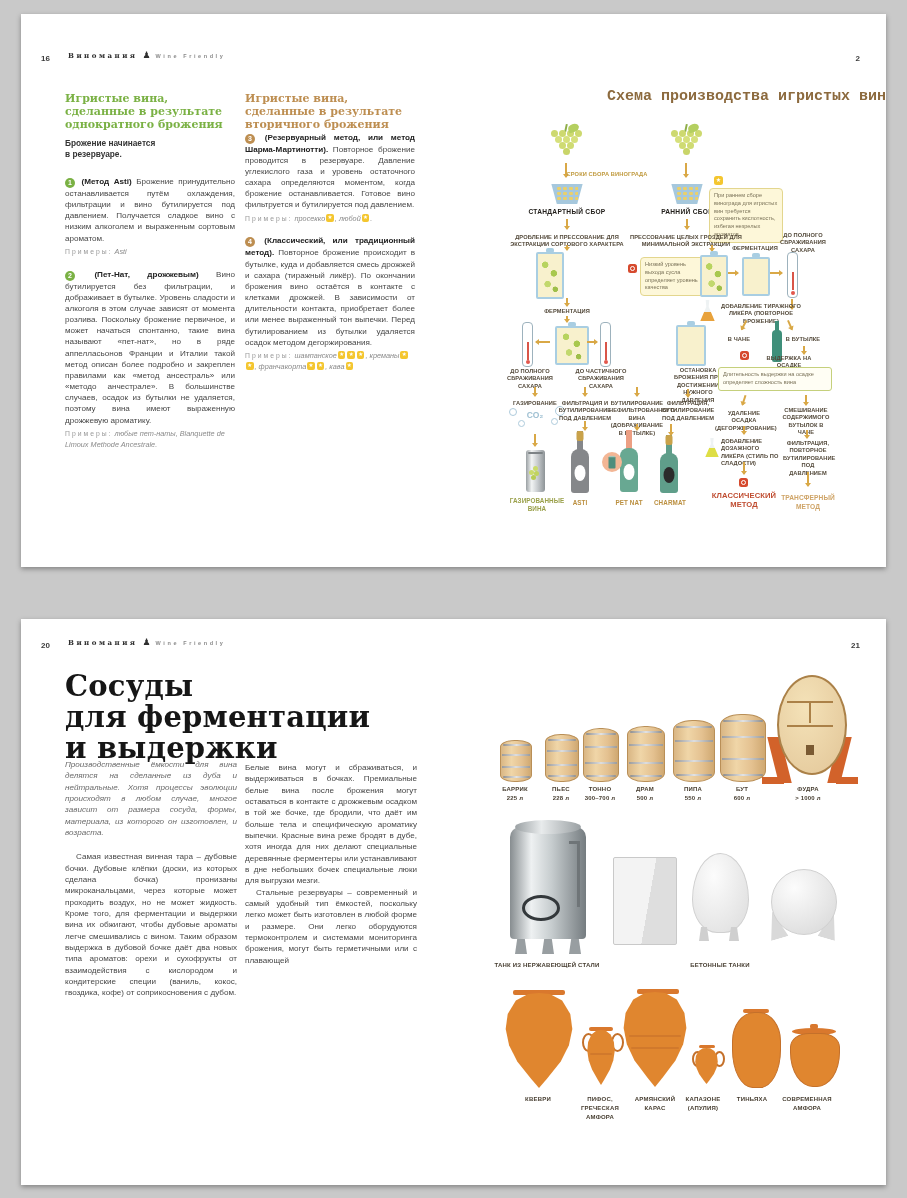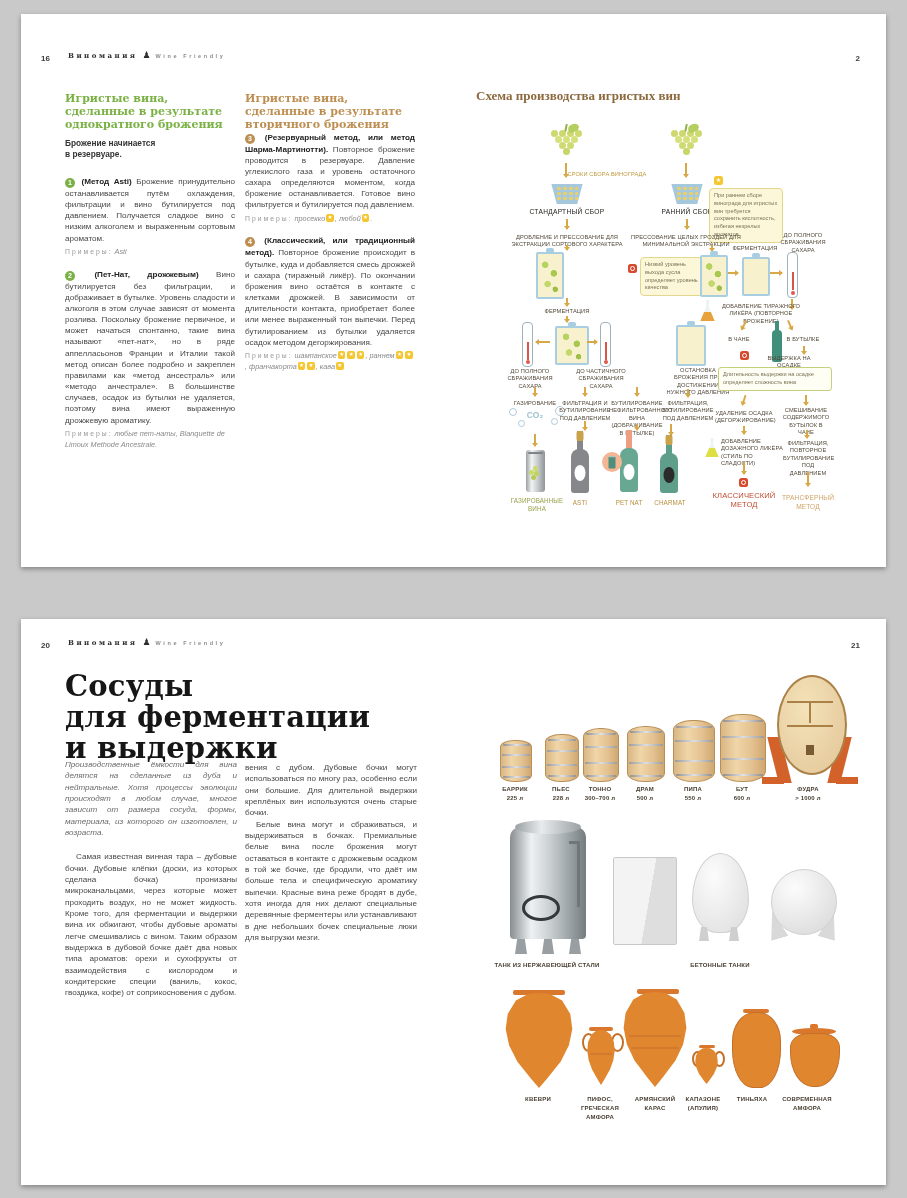--- a/index.html
+++ b/index.html
@@ -31,23 +31,23 @@
   .it-title{font-weight:bold;color:#222;}
   .ex{font-size:7.3px;color:#8a8a8a;margin-top:3px;text-align:left;line-height:1.5;}
   .ex-label{letter-spacing:2px;font-size:6.8px;color:#999;}
   .ex i{font-style:italic;color:#8a8a8a;}
   .st{display:inline-block;width:7.5px;height:7.5px;background:#f4c62f;border-radius:2px;
       position:relative;margin:0 1px;vertical-align:-1px;}
   .st::after{content:"★";position:absolute;left:0;right:0;top:0;text-align:center;font-size:5.5px;
       color:#fff;line-height:7.5px;}
 
   
-  .d-title{position:absolute;font-family:Liberation Serif, serif;font-weight:bold;font-size:13px;
-           color:#8c6a3e;text-align:left;}
-  .dl{position:absolute;font-size:5.7px;line-height:1.3;font-weight:normal;color:#53493a;
+  .d-title{position:absolute;font-family:Liberation Mono, monospace;font-weight:bold;font-size:15px;
+           color:#8c6a3e;text-align:right;}
+  .dl{position:absolute;font-size:5.7px;line-height:1.3;font-weight:bold;color:#53493a;
       text-align:center;letter-spacing:.1px;}
   .dl.g{color:#c09a3e;}
   .dl.k{color:#23201c;font-size:6.6px;letter-spacing:.3px;}
   .dl.red{color:#bf4b2f;font-size:7.6px;line-height:1.25;}
   .dl.tan{color:#cfa467;font-size:6.6px;}
   .dl.prod{color:#bb8f3f;font-size:6.3px;}
   .dl.olive{color:#9aa04a;font-size:6.3px;}
   .noteb{position:absolute;background:#fdf7d9;border:1px solid #e3d68e;border-radius:4px;
          padding:3px 4px;font-size:5.6px;line-height:1.4;color:#7a7258;text-align:left;}
   .noteg{position:absolute;background:#fffef4;border:1px solid #c5d07c;border-radius:3px;
@@ -212,21 +212,21 @@
           <span class="ex-label">Примеры:</span>
           <i>просекко</i><span class="st"></span><i>, </i><i>любой</i><span class="st"></span><i>.</i>
         </div>
       </div>
       <div class="item">
         <span class="badge t">4</span>
         <span class="it-title">(Классический, или традиционный метод).</span>
         <span>Повторное брожение происходит в бутылке, куда и добавляется смесь дрожжей и сахара (тиражный ликёр). По окончании брожения вино остаётся в контакте с клетками дрожжей. В зависимости от длительности контакта, приобретает более или менее выраженный тон выпечки. Перед бутилированием из бутылки удаляется осадок методом дегоржирования.</span>
         <div class="ex">
           <span class="ex-label">Примеры:</span>
-          <i>шампанское</i><span class="st"></span><span class="st"></span><span class="st"></span><i>, </i><i>раннем</i><span class="st"></span><span class="st"></span><i>, </i><i>франчакорта</i><span class="st"></span><span class="st"></span><i>, </i><i>кава</i><span class="st"></span>
+          <i>шампанское</i><span class="st"></span><span class="st"></span><span class="st"></span><i>, </i><i>креманы</i><span class="st"></span><span class="st"></span><i>, </i><i>франчакорта</i><span class="st"></span><span class="st"></span><i>, </i><i>кава</i><span class="st"></span>
         </div>
       </div>
     </div>
 
     <div class="d-title" style="left:455px;top:74px;width:410px;">Схема производства игристых вин</div>
 
     <div class="grp" style="left:530px;top:110px;">
         <span class="bd"></span>
       </div>
     <div class="grp" style="left:650px;top:110px;">
@@ -350,22 +350,22 @@
 
     <div class="bigtitle pre" style="left:44px;top:52px;">Сосуды
 для ферментации
 и выдержки</div>
 
     <div class="col body2" style="left:44px;top:140px;width:172px;position:absolute;">
       <p class="intro">Производственные ёмкости для вина делятся на сделанные из дуба и нейтральные. Хотя процессы эволюции происходят в любом случае, многое зависит от размера сосуда, формы, материала, из которого он изготовлен, и возраста.</p>
       <p style="margin-top:13px;">Самая известная винная тара – дубовые бочки. Дубовые клёпки (доски, из которых сделана бочка) пронизаны микроканальцами, через которые может проходить воздух, но не может жидкость. Кроме того, для ферментации и выдержки вина их обжигают, чтобы дубовые ароматы легче смешивались с вином. Таким образом выдержка в дубовой бочке даёт два новых типа ароматов: орехи и сухофрукты от взаимодействия с кислородом и кондитерские специи (ваниль, кокос, гвоздика, кофе) от соприкосновения с дубом.</p>
     </div>
     <div class="col body2" style="left:224px;top:143px;width:172px;position:absolute;">
-      <p>вения с дубом. Дубовые бочки могут использоваться по многу раз, особенно если они большие. Для длительной выдержки креплёных вин используются очень старые бочки.</p>
       <p>Белые вина могут и сбраживаться, и выдерживаться в бочках. Премиальные белые вина после брожения могут оставаться в контакте с дрожжевым осадком в той же бочке, где бродили, что даёт им больше тела и специфическую ароматику выпечки. Красные вина реже бродят в дубе, хотя иногда для них делают специальные деревянные ферментеры или устанавливают в дне небольших бочек специальные люки для выгрузки мезги.</p>
+      <p>Стальные резервуары – современный и самый удобный тип ёмкостей, поскольку легко может быть изготовлен в любой форме и размере. Они легко оборудуются термоконтролем и системами мониторинга брожения, могут быть герметичными или с плавающей</p>
     </div>
 
     <div class="brl" style="left:479px;top:121px;width:30px;height:40px;">
         <i class="h1"></i>
         <i class="h2"></i>
       </div>
     <div class="brl" style="left:524px;top:115px;width:32px;height:46px;">
         <i class="h1"></i>
         <i class="h2"></i>
       </div>

